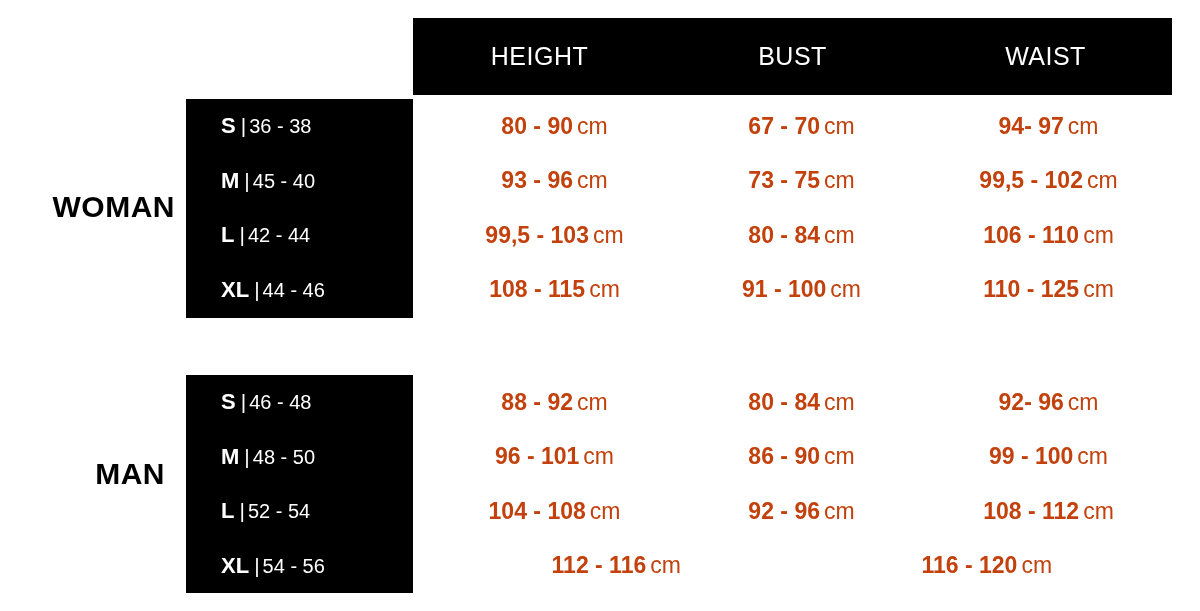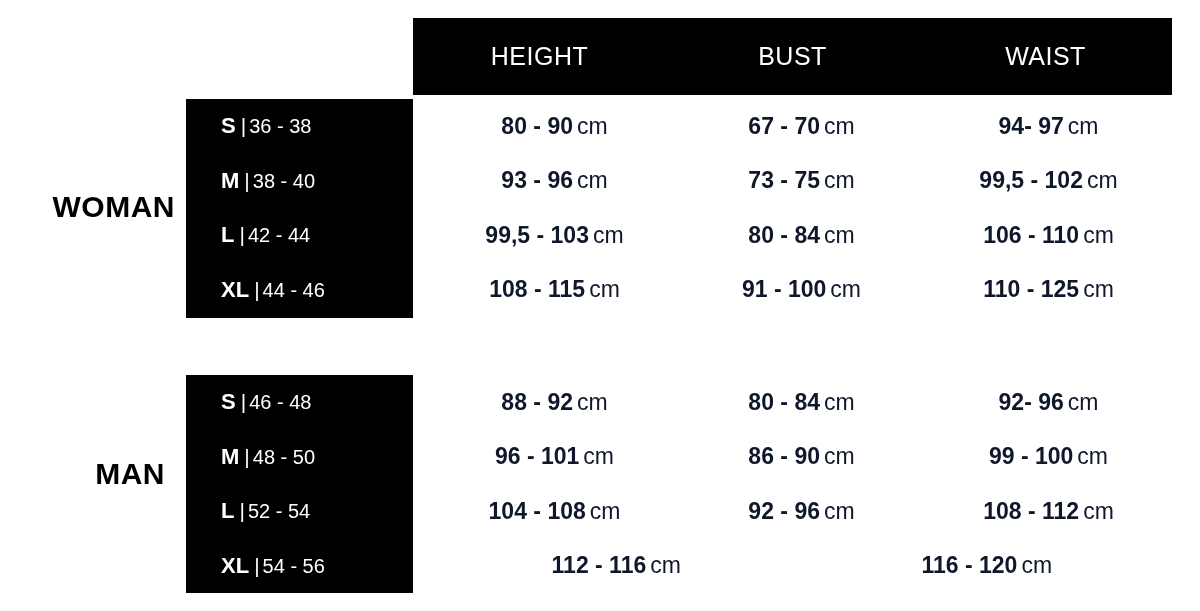--- a/index.html
+++ b/index.html
@@ -113,21 +113,21 @@
   }
   .size-cell .size-range {
     font-weight: 400;
     font-size: 20px;
   }
 
   .meas-cell {
     flex: 1 1 0;
     text-align: center;
     font-size: 23px;
-    color: #0f172a;
+    color: #c2410c;
     white-space: nowrap;
   }
   .meas-cell .val {
     font-weight: bold;
   }
   .meas-cell .unit {
     font-weight: 400;
     padding-left: 4px;
   }
 </style>
@@ -161,21 +161,21 @@
       <div class="meas-cell">
         <span class="val">67 - 70</span><span class="unit">cm</span>
       </div>
       <div class="meas-cell">
         <span class="val">94- 97</span><span class="unit">cm</span>
       </div>
     </div>
 
     <div class="row">
       <div class="size-cell">
-        <span class="size-code">M</span><span class="size-sep">|</span><span class="size-range">38 - 40</span>
+        <span class="size-code">M</span><span class="size-sep">|</span><span class="size-range">45 - 40</span>
       </div>
       <div class="meas-cell">
         <span class="val">93 - 96</span><span class="unit">cm</span>
       </div>
       <div class="meas-cell">
         <span class="val">73 - 75</span><span class="unit">cm</span>
       </div>
       <div class="meas-cell">
         <span class="val">99,5 - 102</span><span class="unit">cm</span>
       </div>

